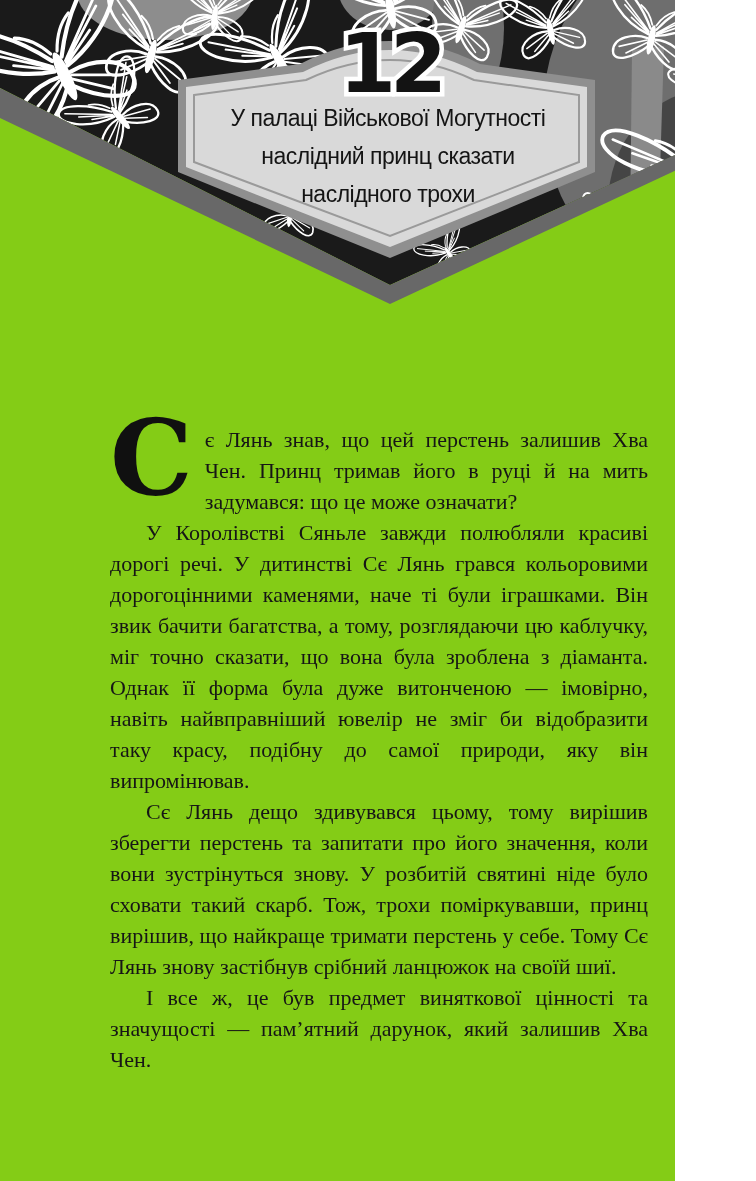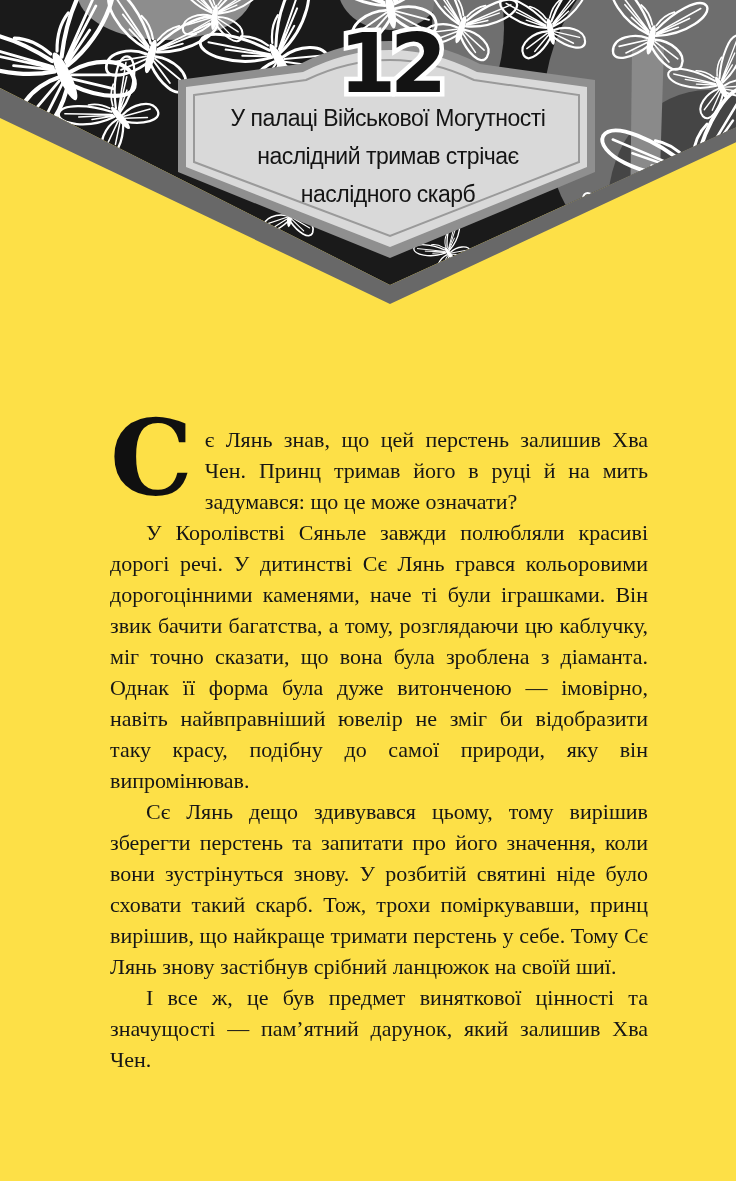--- a/index.html
+++ b/index.html
@@ -1,19 +1,19 @@
 <!DOCTYPE html>
 <html><head>
 <meta charset="utf-8">
 <style>
   html,body{margin:0;padding:0;background:#ffffff;}
   #page{
     position:relative;
-    width:736px;height:1181px;
-    background:#fde047;
+    width:675px;height:1181px;
+    background:#84cc16;
     overflow:hidden;
     font-family:"Liberation Serif", serif;
   }
   #header-art{position:absolute;top:0;left:0;}
   #plaque-title{
     position:absolute;
     left:186px;top:99px;width:404px;
     text-align:center;
     font-family:"Liberation Sans", sans-serif;
     font-weight:normal;
@@ -101,22 +101,22 @@
       <path d="M178,80 L300,64 Q390,18 480,64 L595,80 L595,172 L390,258 L178,172 Z" fill="#8f8f8f"></path>
       <path d="M186,87 L303,72 Q390,28 477,72 L587,87 L587,167 L390,247 L186,167 Z" fill="#d9d9d9"></path>
       <path d="M194,95 L306,80 Q390,40 474,80 L579,95 L579,162 L390,236 L194,162 Z" fill="none" stroke="#9a9a9a" stroke-width="2"></path>
     </g>
 
     <text x="390" y="92" text-anchor="middle" font-family="DejaVu Sans, sans-serif" font-weight="bold" font-size="82" letter-spacing="-6" fill="#131313" stroke="#ffffff" stroke-width="9" style="paint-order:stroke;">12</text>
   </svg>
 
   <div id="plaque-title">
     <div>У палаці Військової Могутності</div>
-    <div>наслідний тримав стрічає</div>
-    <div>наслідного скарб</div>
+    <div>наслідний принц сказати</div>
+    <div>наслідного трохи</div>
   </div>
 
   <div id="body-text">
     <p class="first"><span class="dropcap">С</span><span>є Лянь знав, що цей перстень залишив Хва Чен. Принц тримав його в руці й на мить задумався: що це може означати?</span></p>
     <p>У Королівстві Сяньле завжди полюбляли красиві дорогі речі. У дитинстві Сє Лянь грався кольоровими дорогоцінними каменями, наче ті були іграшками. Він звик бачити багатства, а тому, розглядаючи цю каблучку, міг точно сказати, що вона була зроблена з діаманта. Однак її форма була дуже витонченою — імовірно, навіть найвправніший ювелір не зміг би відобразити таку красу, подібну до самої природи, яку він випромінював.</p>
     <p>Сє Лянь дещо здивувався цьому, тому вирішив зберегти перстень та запитати про його значення, коли вони зустрінуться знову. У розбитій святині ніде було сховати такий скарб. Тож, трохи поміркувавши, принц вирішив, що найкраще тримати перстень у себе. Тому Сє Лянь знову застібнув срібний ланцюжок на своїй шиї.</p>
     <p>І все ж, це був предмет виняткової цінності та значущості — пам’ятний дарунок, який залишив Хва Чен.</p>
   </div>
 
 </div>

